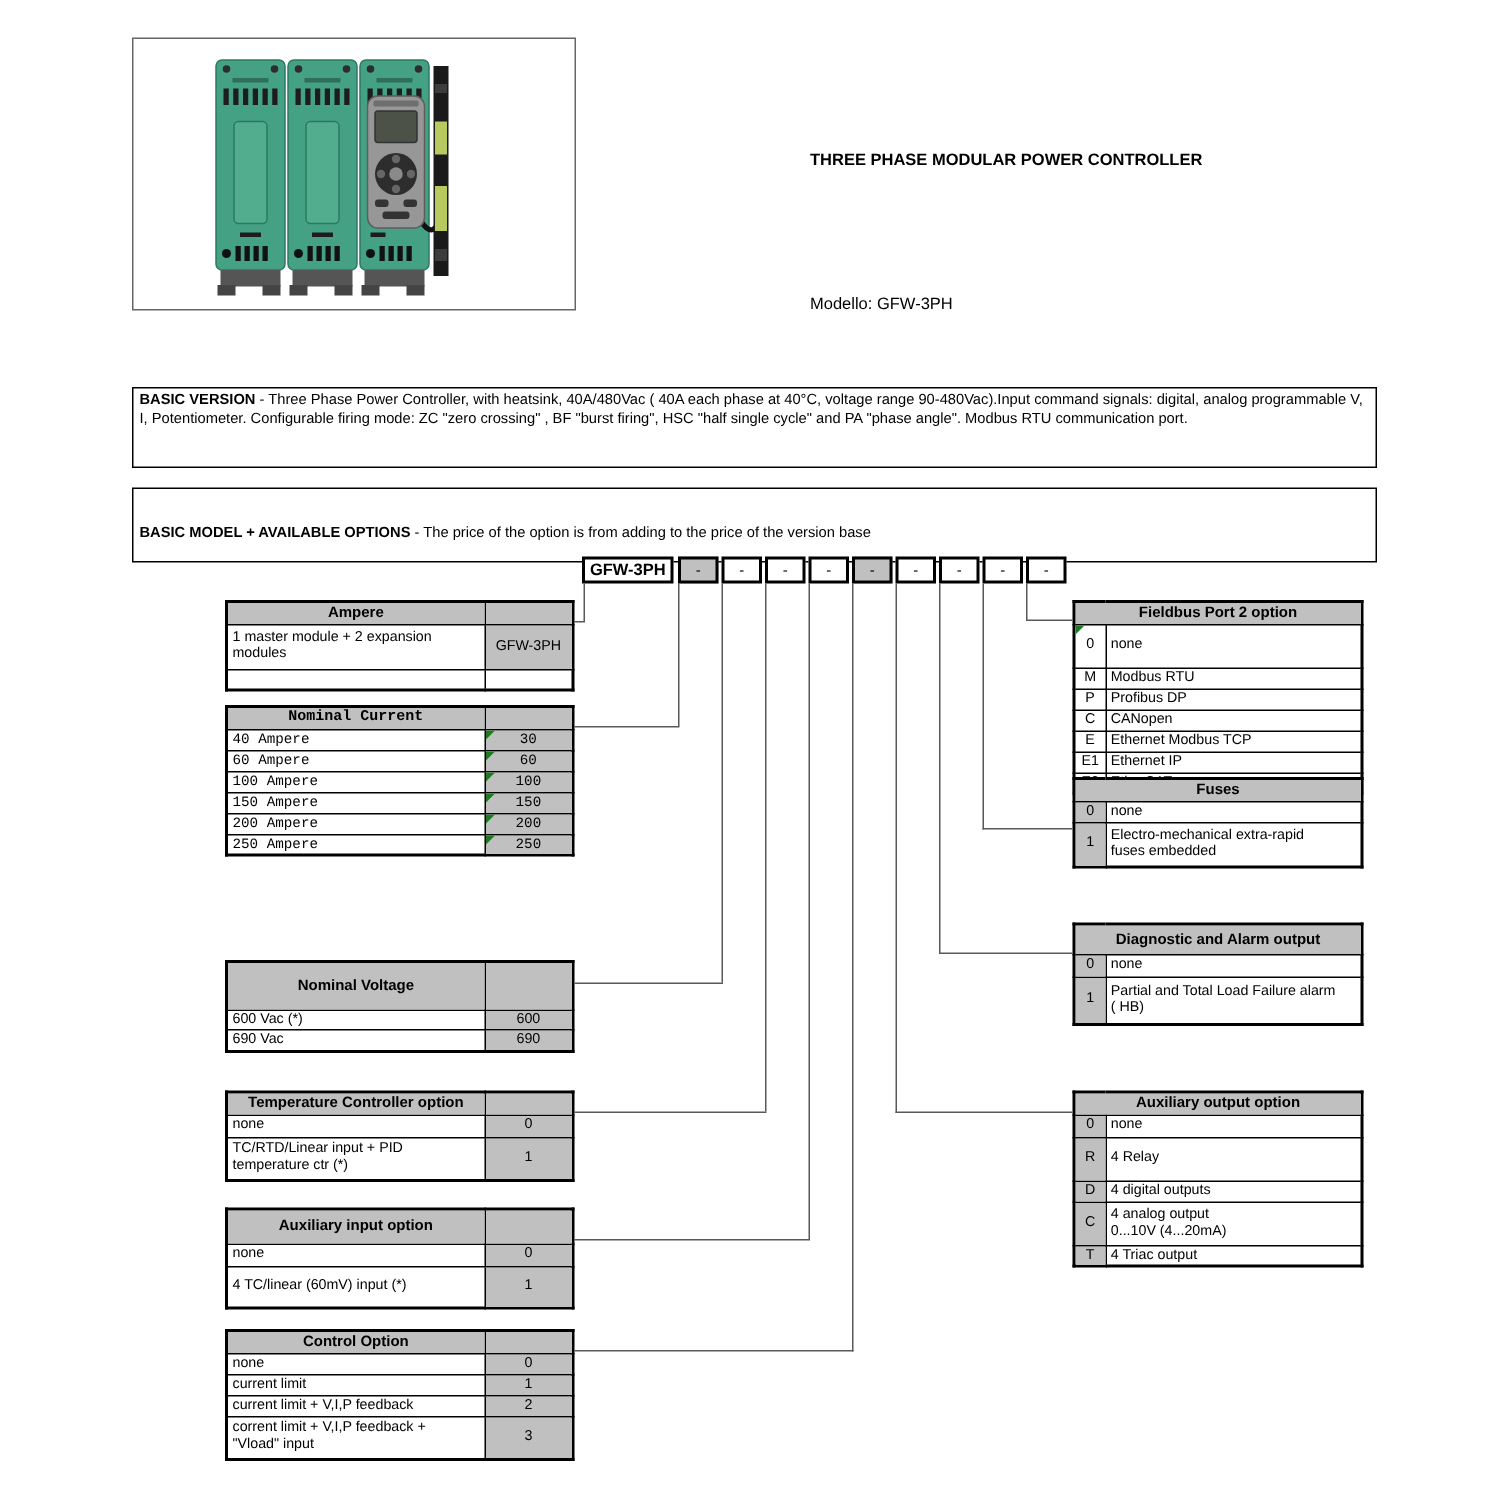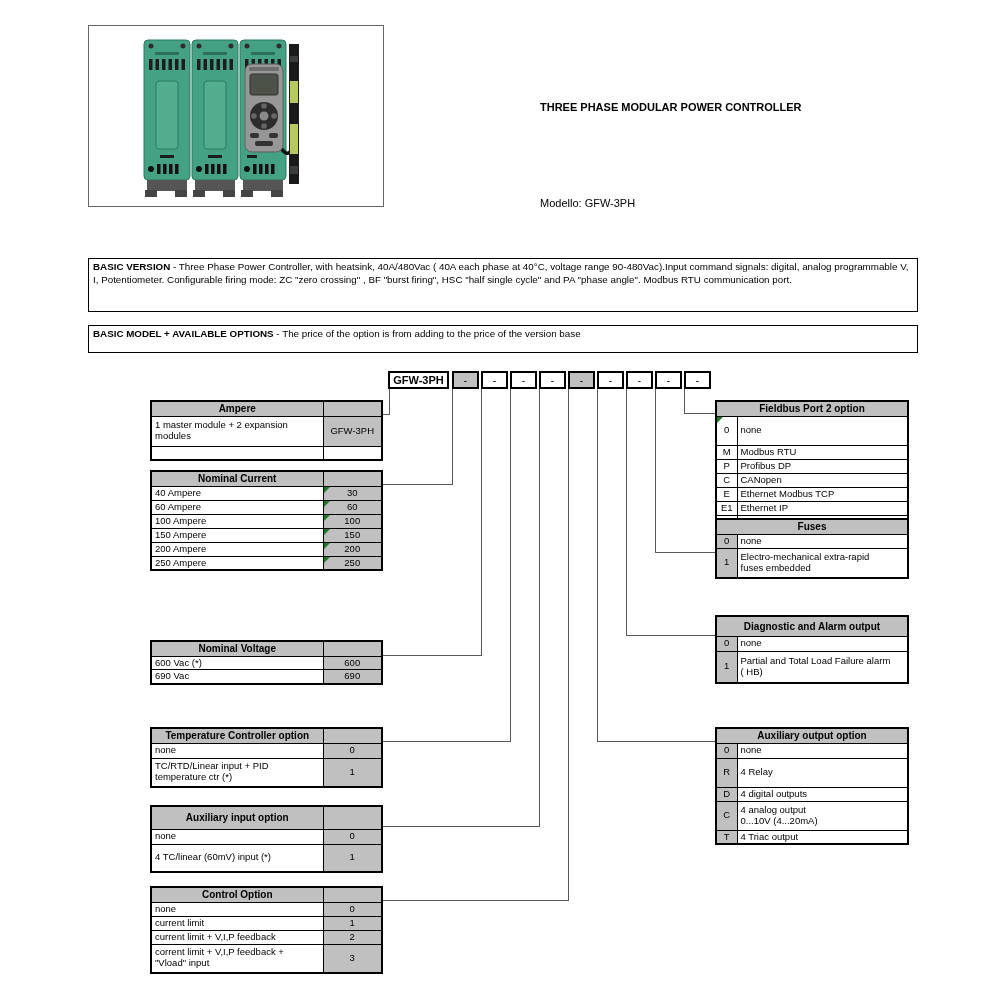--- a/index.html
+++ b/index.html
@@ -11,21 +11,21 @@
                border:1px solid #666;background:#fff;}
 
   
   .page-title{position:absolute;left:540px;top:101px;font-size:11px;font-weight:bold;}
   .subtitle{position:absolute;left:540px;top:197px;font-size:11px;}
 
   
   .txtblock{position:absolute;left:88px;width:820px;border:1px solid #000;
             font-size:9.8px;line-height:1.32;padding:2px 4px;background:#fff;}
   #basic-version{top:258px;height:48px;}
-  #basic-model{top:325px;height:22px;padding-top:2px;}
+  #basic-model{top:325px;height:22px;padding-top:24px;}
   .blk-b{font-weight:bold;}
 
   
   .ord{position:absolute;top:371px;height:18px;border:2px solid #000;background:#fff;
        box-sizing:border-box;display:flex;align-items:center;justify-content:center;
        font-size:10px;}
   .ord.model{left:388px;width:61px;font-weight:bold;font-size:11px;}
   .ord.gray{background:#c0c0c0;}
 
   
@@ -200,21 +200,21 @@
 modules</td>
           <td class="val gray">GFW-3PH</td>
         </tr>
     <tr style="height:14px">
           <td class="desc"></td>
           <td class="val"></td>
         </tr>
   </tbody>
     </table>
 
-  <table class="opt tleft" style="top:470px;">
+  <table class="opt tleft" style="top:470px;font-family:Liberation Mono, monospace;">
     <colgroup>
         <col style="width:172px">
         <col>
       </colgroup>
     <tbody>
         <tr style="height:15px">
           <td class="hdr">Nominal Current</td>
           <td class="hdr"></td>
         </tr>
     <tr style="height:14px">
@@ -243,21 +243,21 @@
         </tr>
   </tbody>
     </table>
 
   <table class="opt tleft" style="top:640px;">
     <colgroup>
         <col style="width:172px">
         <col>
       </colgroup>
     <tbody>
-        <tr style="height:15px">
+        <tr style="height:32px">
           <td class="hdr">Nominal Voltage</td>
           <td class="hdr"></td>
         </tr>
     <tr style="height:13px">
           <td class="desc">600 Vac (*)</td>
           <td class="val gray">600</td>
         </tr>
     <tr style="height:13px">
           <td class="desc">690 Vac</td>
           <td class="val gray">690</td>

